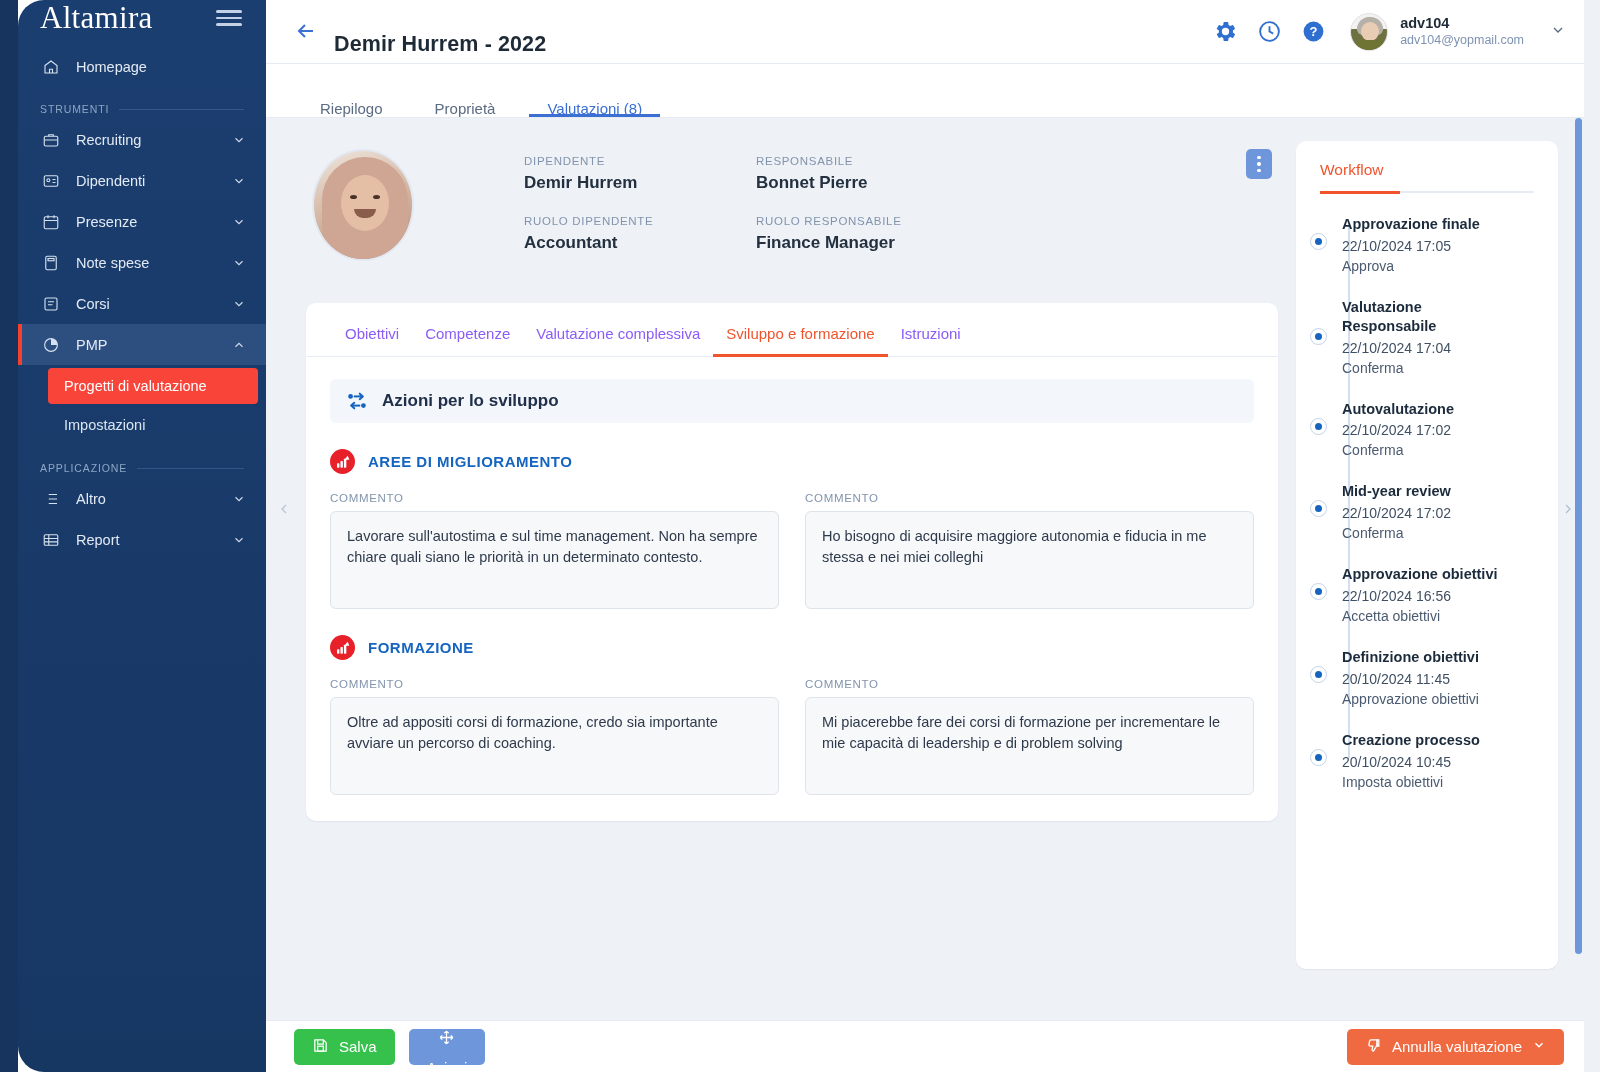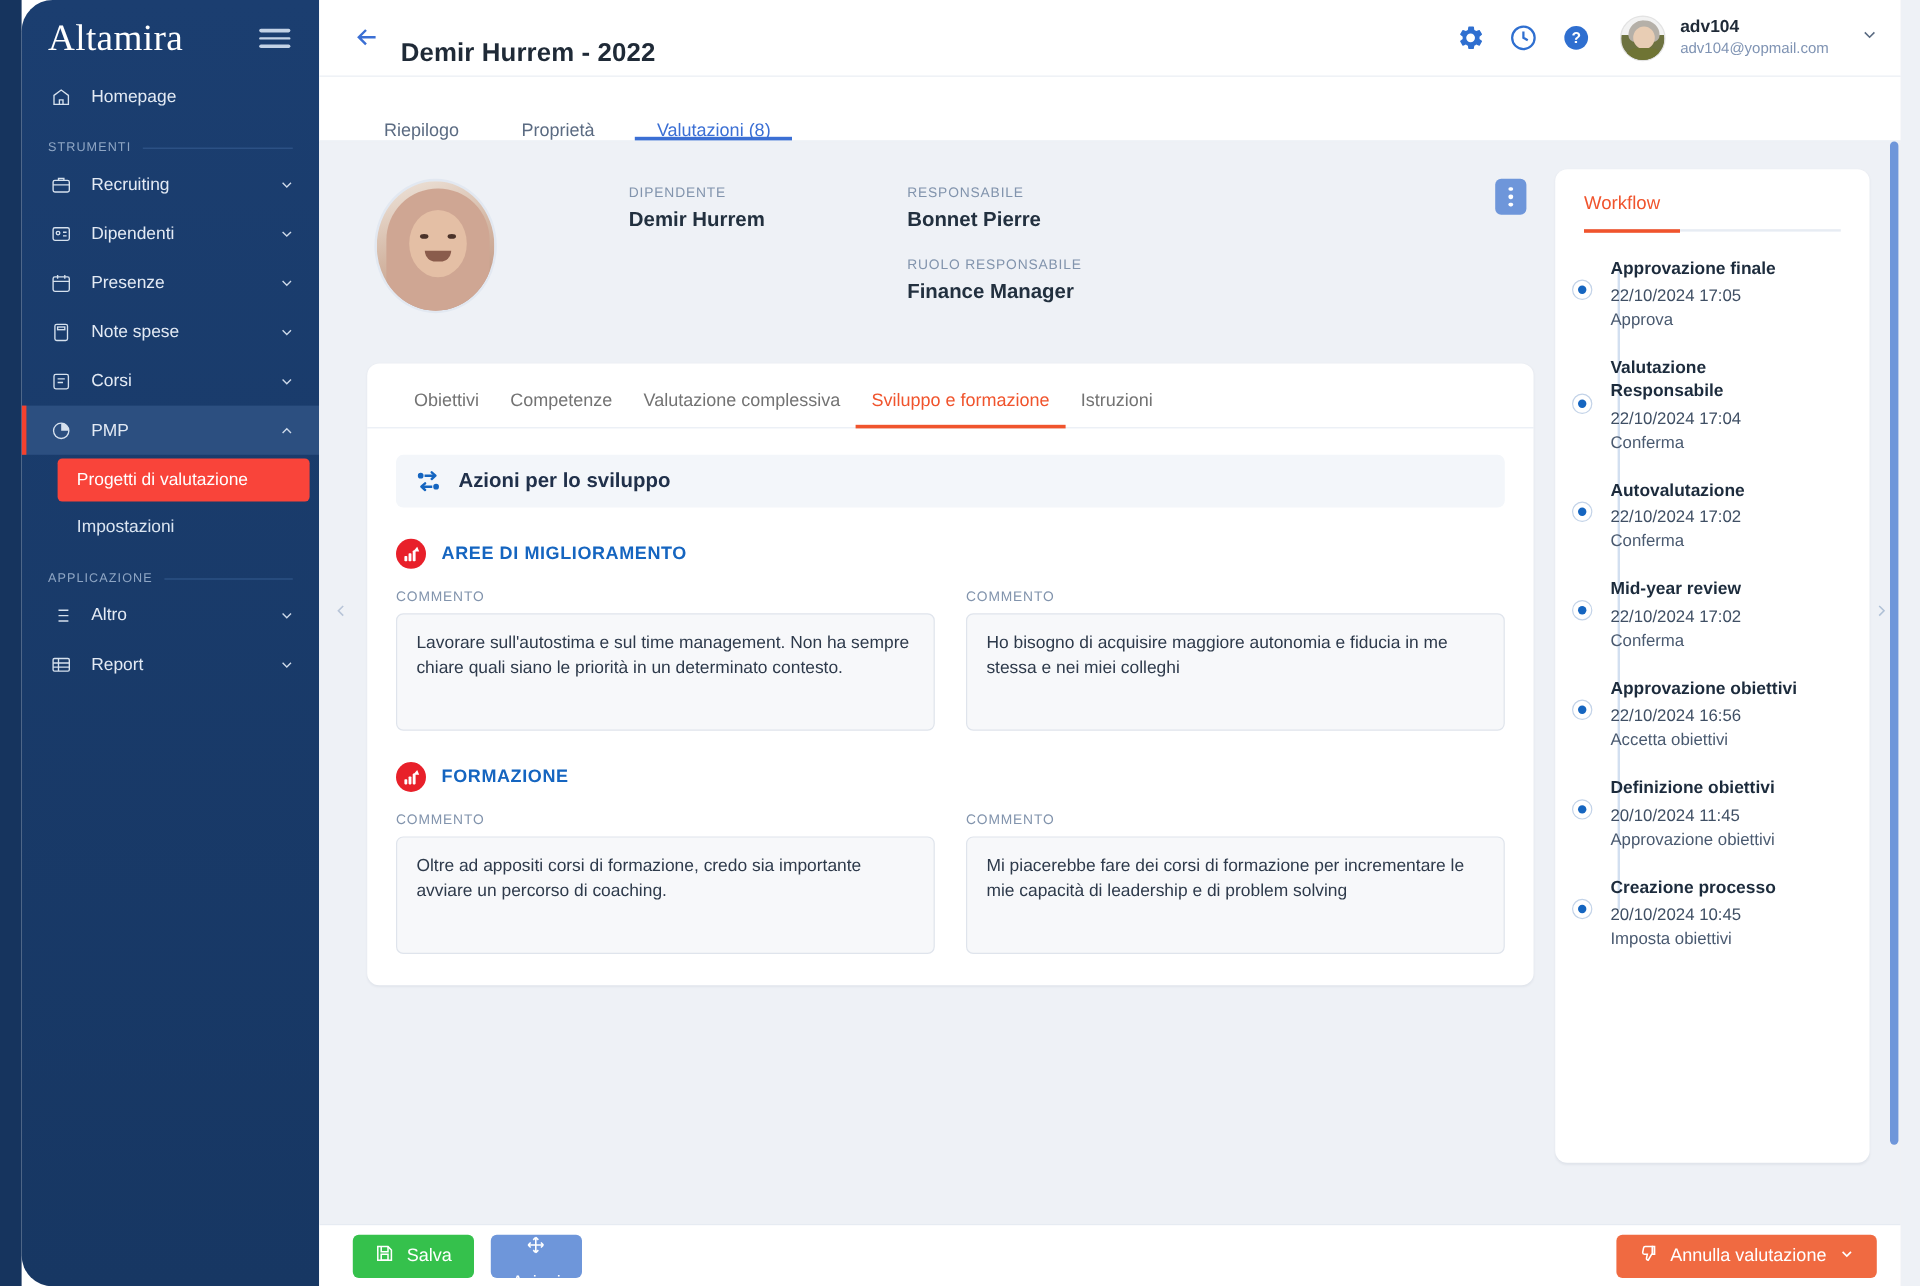--- a/index.html
+++ b/index.html
@@ -28,21 +28,21 @@
     border-bottom-left-radius: 26px;
     overflow: hidden;
   }
   .sidebar-edge {
     position:absolute; left:0; top:0; width:18px; height:1072px;
     background:#16345e;
     border-top-left-radius:0; 
   }
   .logo-row {
     display:flex; align-items:center; justify-content:space-between;
-    padding: 14px 22px 10px 22px;
+    padding: 0 22px 10px 22px;
   }
   .logo-text {
     font-family: "Liberation Serif", serif;
     font-size: 31px;
     color:#ffffff;
     letter-spacing: .3px;
     font-weight: 400;
   }
   .hamburger { display:flex; flex-direction:column; gap:4px; cursor:pointer; padding:4px 2px;}
   .hamburger span { display:block; width:26px; height:2.5px; background:#c3d2e6; border-radius:2px;}
@@ -195,21 +195,21 @@
     background:#fff; border-radius:10px;
     margin-top: 18px;
     padding: 0 0 26px 0;
     box-shadow: 0 1px 2px rgba(22,40,70,.06);
   }
   .subtabs {
     display:flex; padding: 0 26px; border-bottom:1px solid #e8edf4;
   }
   .stab {
     padding: 22px 13px 14px 13px;
-    font-size:15px; color:#737373; cursor:pointer; position:relative;
+    font-size:15px; color:#8b5cf6; cursor:pointer; position:relative;
   }
   .stab.active { color:#f0542d; }
   .stab.active:after {
     content:""; position:absolute; left:0; right:0; bottom:-1px; height:3px; background:#f0542d;
   }
 
   .sect-banner {
     margin: 22px 24px 0 24px;
     height: 44px; background:#f3f6fa; border-radius:6px;
     display:flex; align-items:center; padding-left:16px;
@@ -513,20 +513,24 @@
               <div class="eye1"></div>
               <div class="eye2"></div>
               <div class="smile"></div>
           </div>
           <div class="fields">
             <div class="fcol">
               <div class="fgroup">
                 <div class="flabel">DIPENDENTE</div>
                 <div class="fvalue">Demir Hurrem</div>
               </div>
+              <div class="fgroup">
+                <div class="flabel">RUOLO DIPENDENTE</div>
+                <div class="fvalue">Accountant</div>
+              </div>
             </div>
             <div class="fcol">
               <div class="fgroup">
                 <div class="flabel">RESPONSABILE</div>
                 <div class="fvalue">Bonnet Pierre</div>
               </div>
               <div class="fgroup">
                 <div class="flabel">RUOLO RESPONSABILE</div>
                 <div class="fvalue">Finance Manager</div>
               </div>

